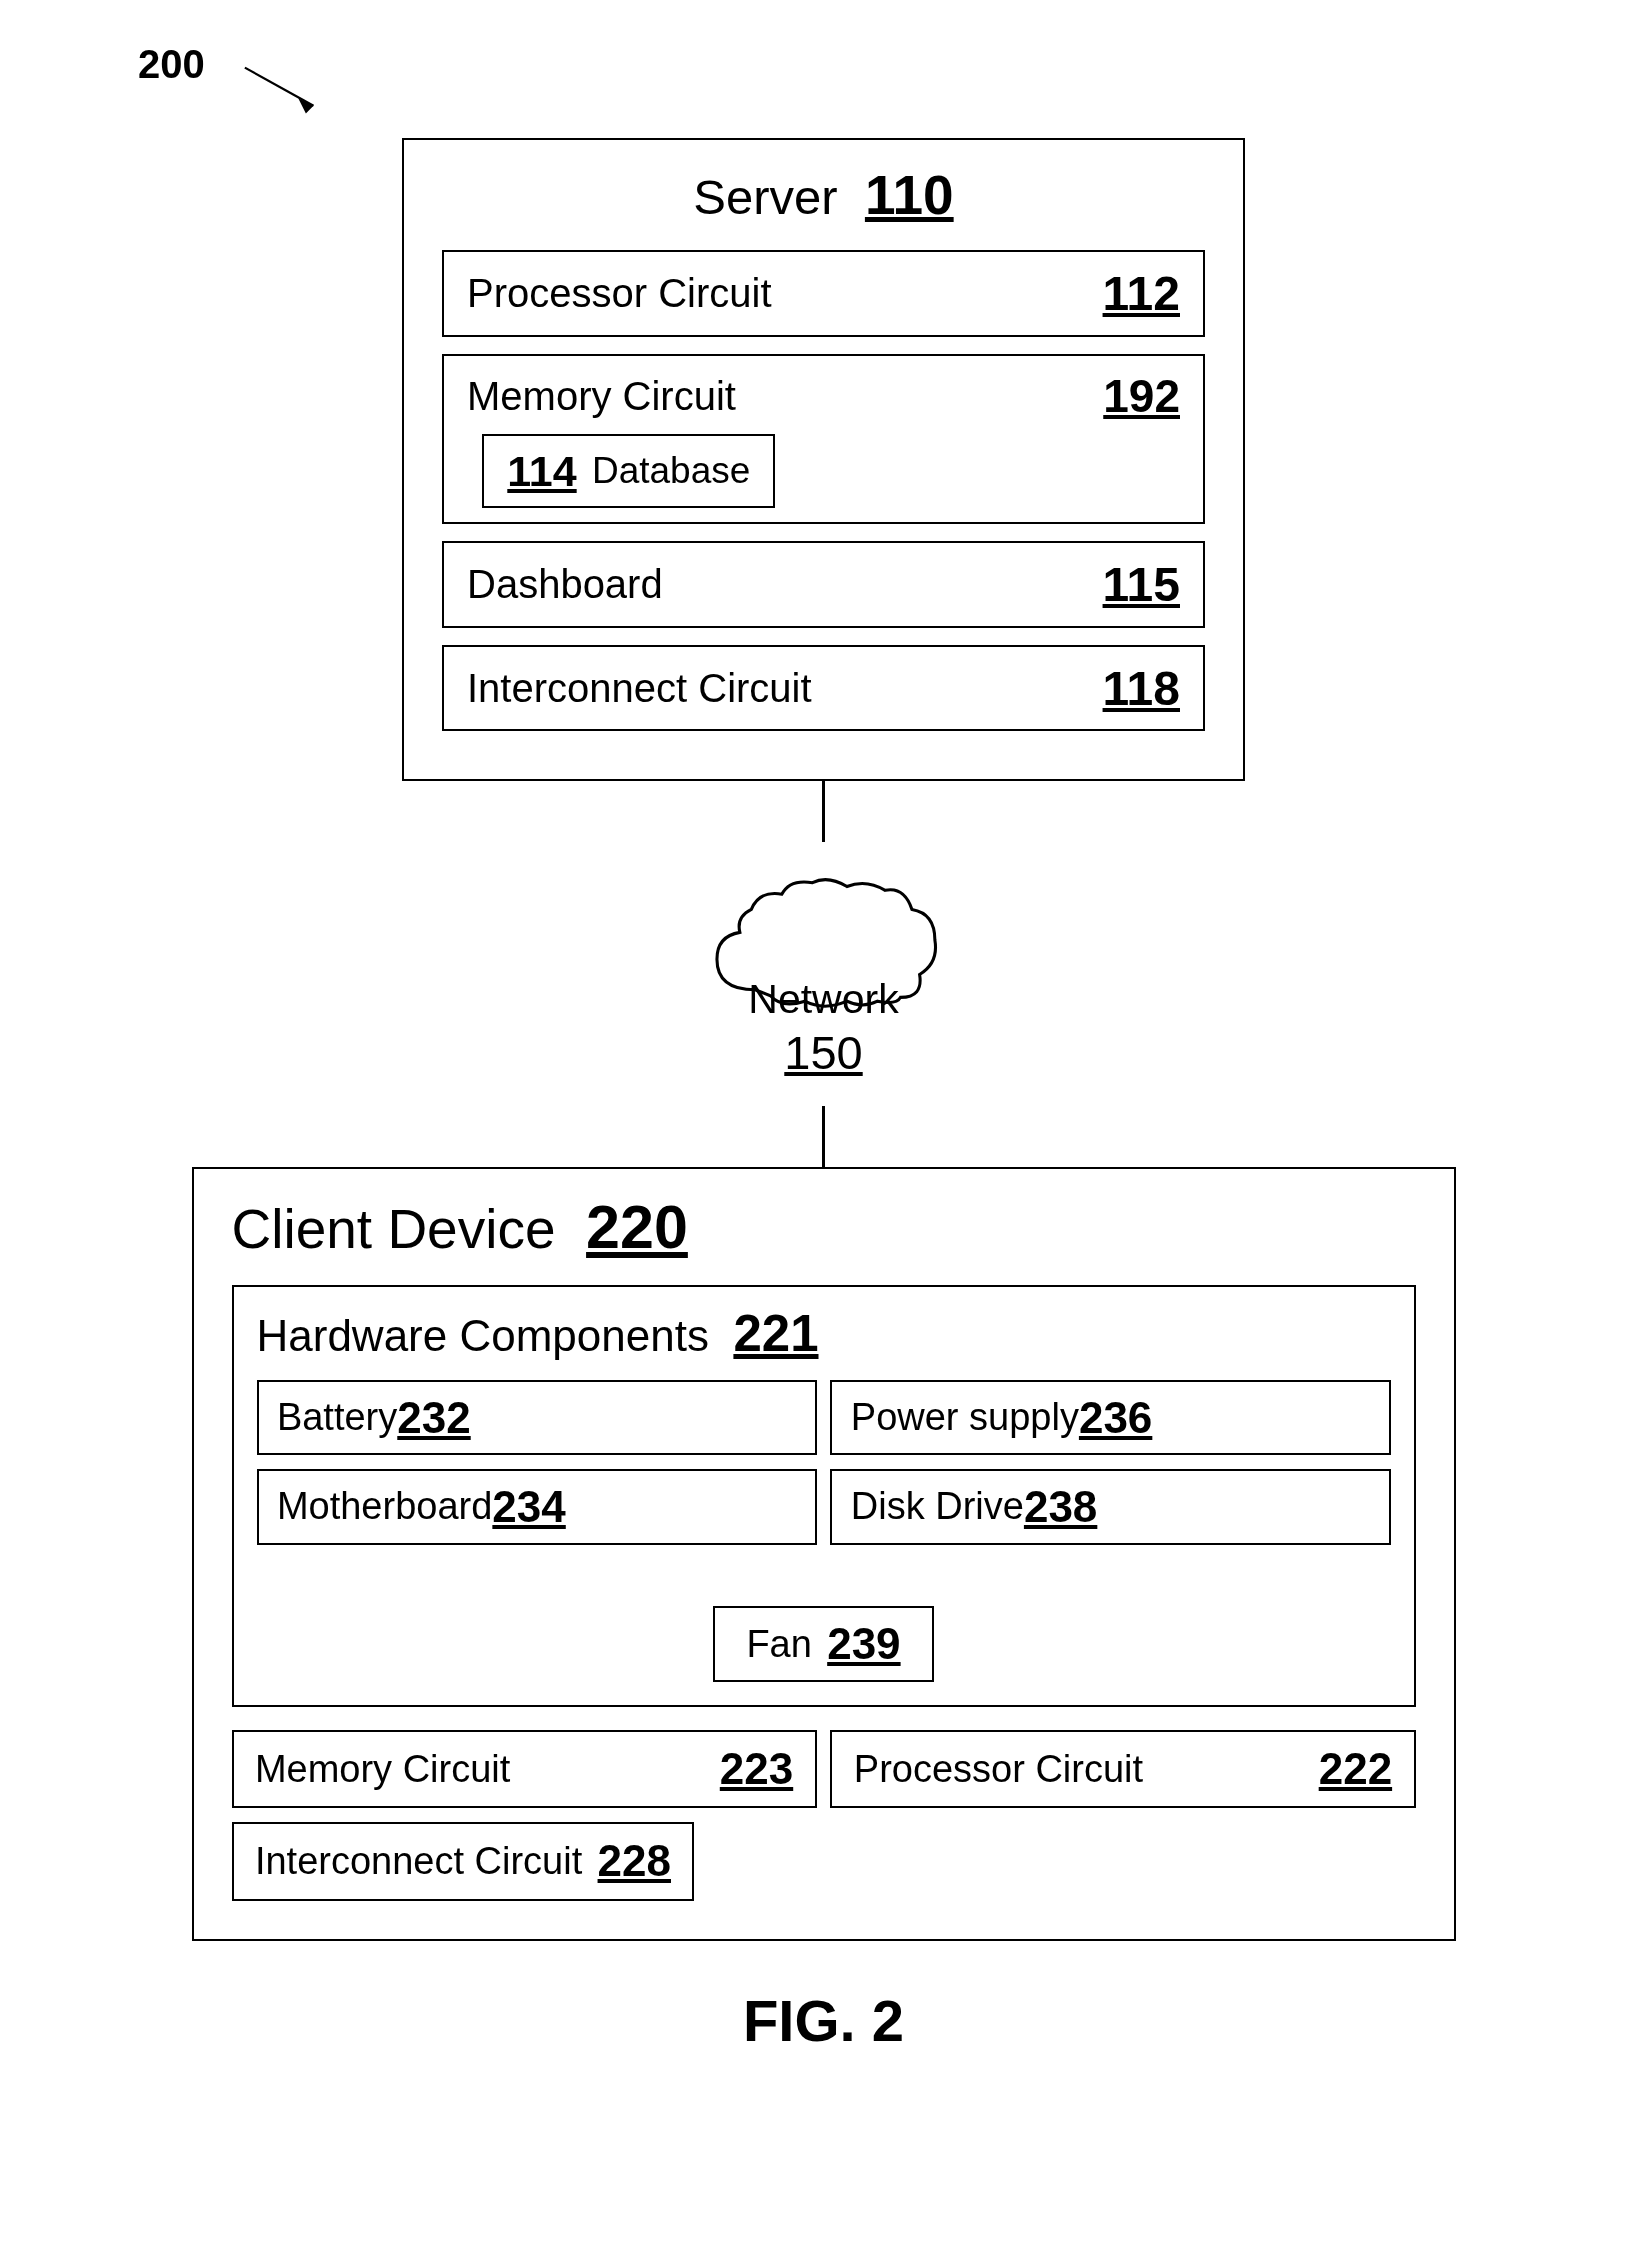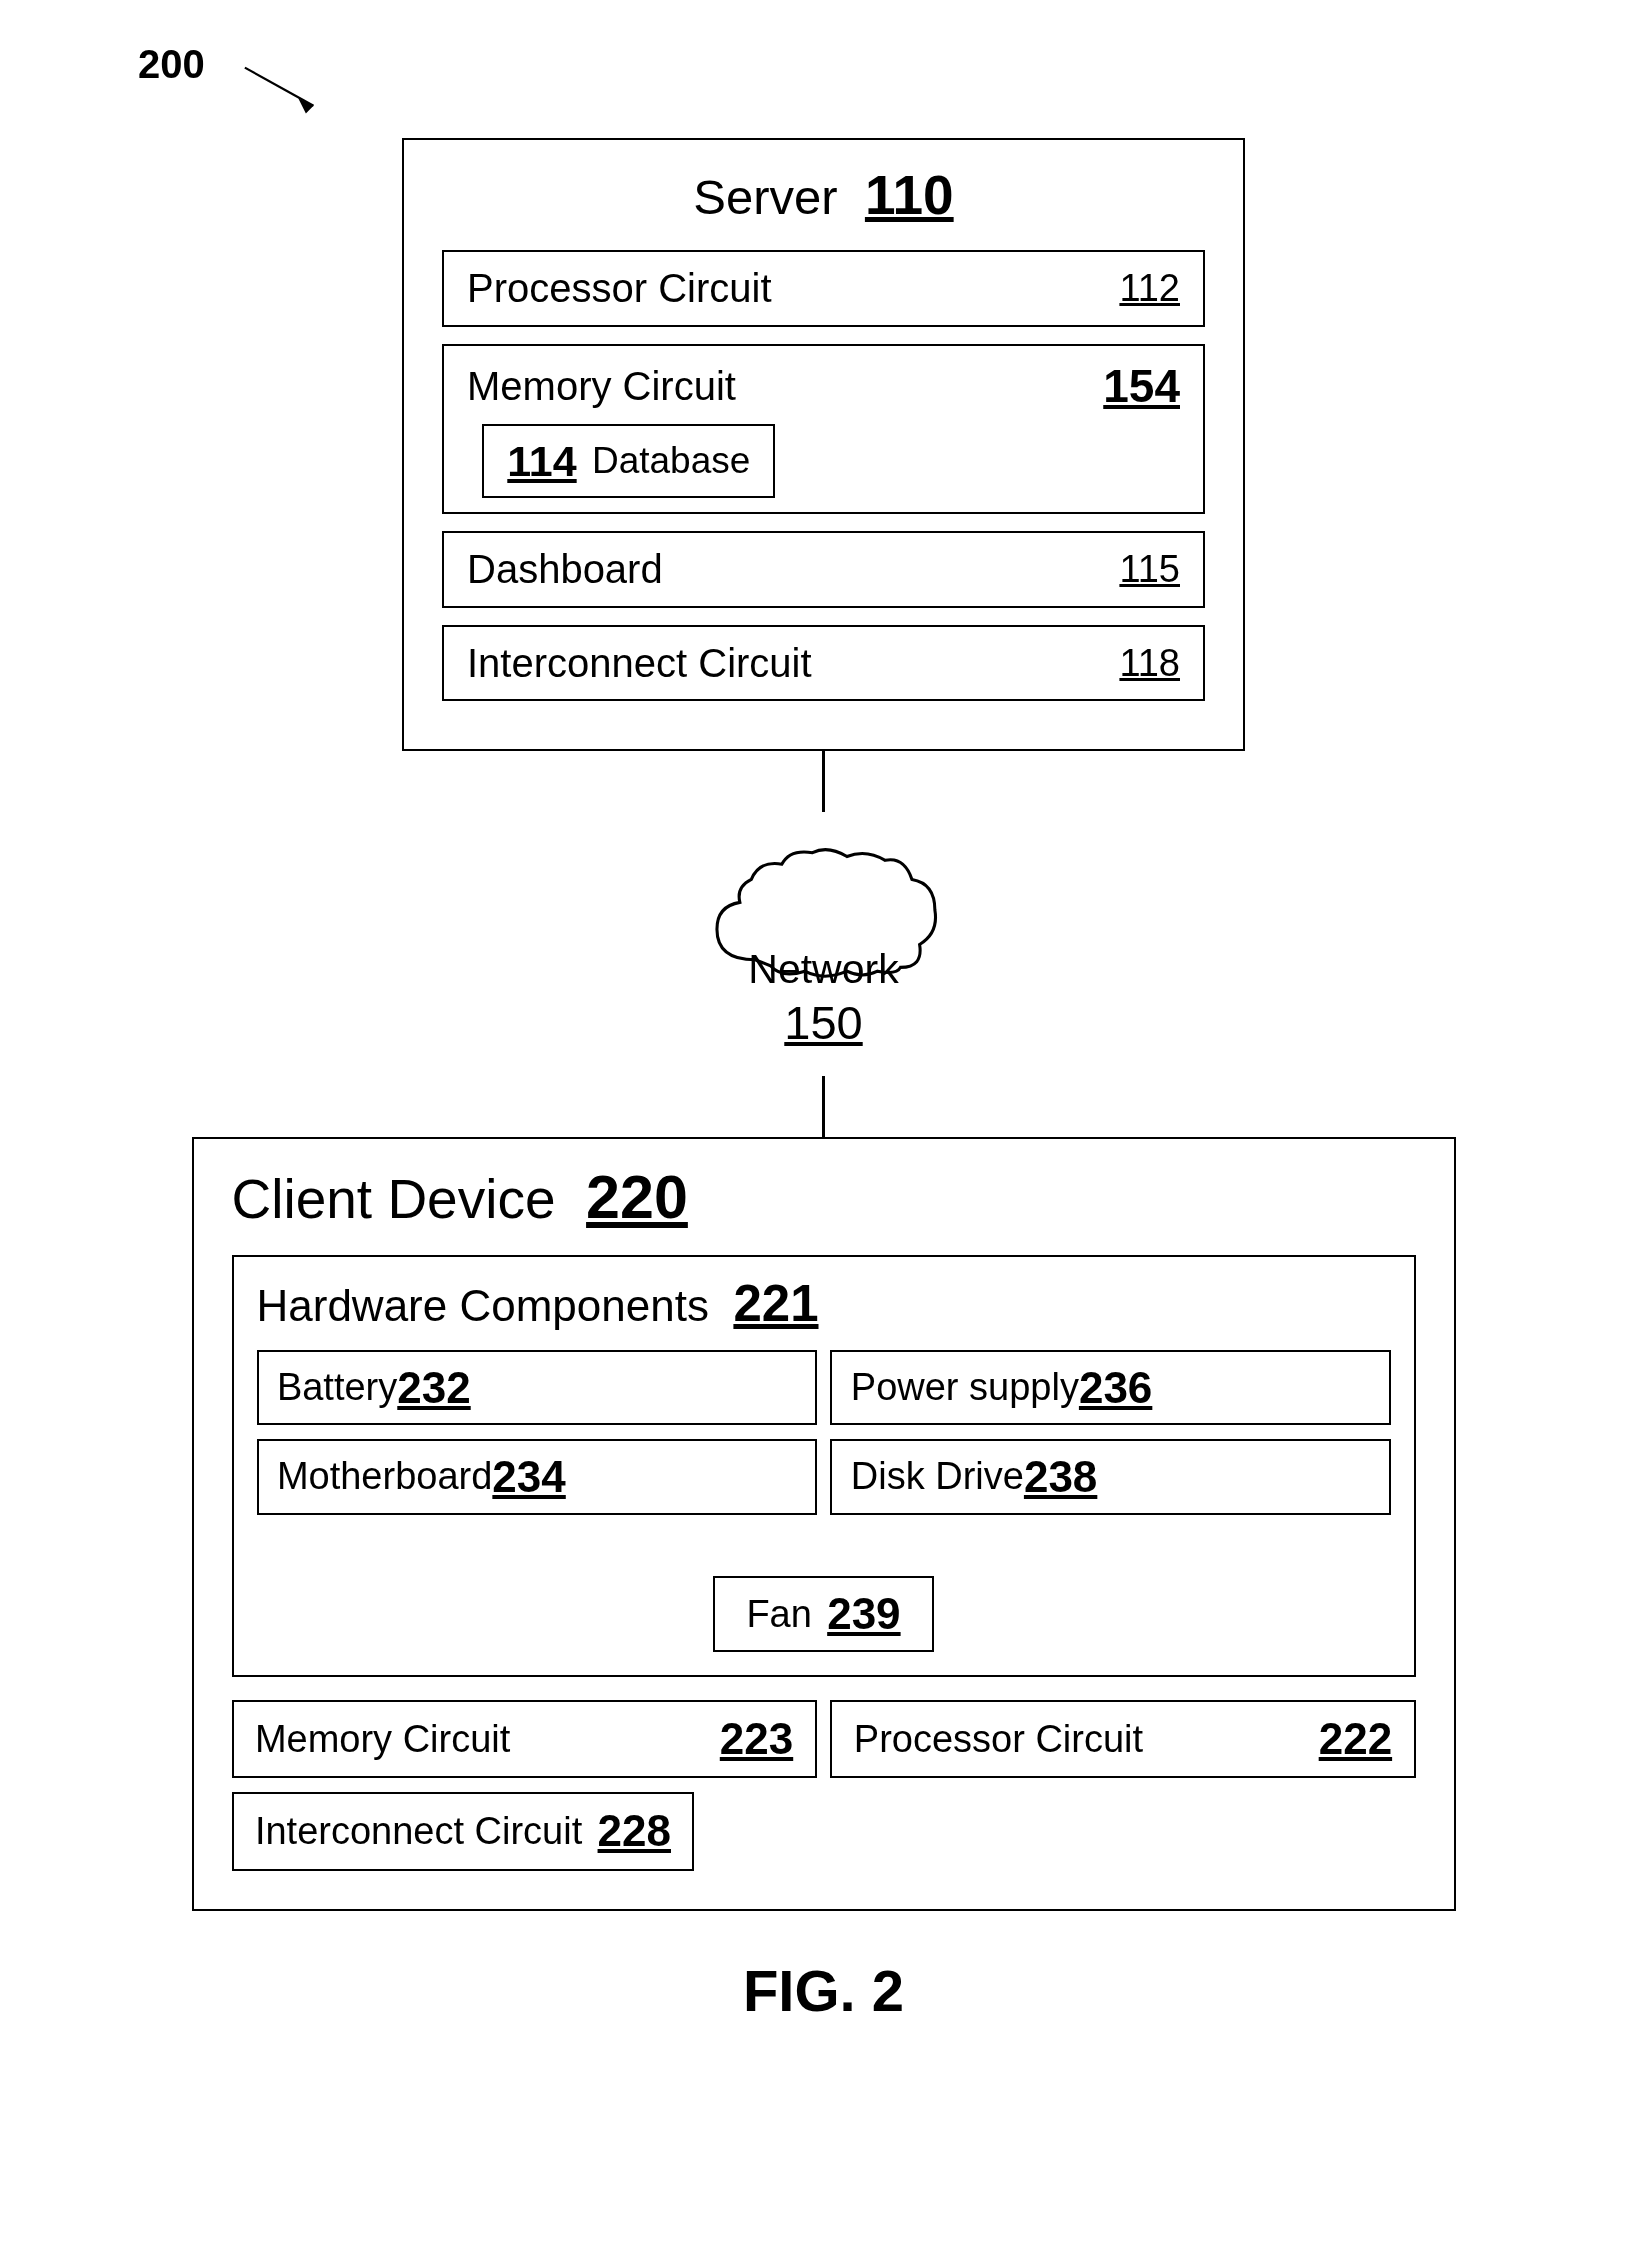--- a/index.html
+++ b/index.html
@@ -61,22 +61,22 @@
       padding: 13.8px 23px;
       margin-bottom: 17px;
       display: flex;
       align-items: center;
       justify-content: space-between;
       font-size: 40px;
     }
 
     .inner-box .ref-num {
       text-decoration: underline;
-      font-size: 38px;
-      font-weight: normal;
+      font-size: 48px;
+      font-weight: bold;
     }
 
     .memory-circuit-server {
       border: 2.3px solid #000;
       padding: 13.8px 23px 13.8px 23px;
       margin-bottom: 17px;
     }
 
     .memory-circuit-server .mc-header {
       display: flex;
@@ -280,21 +280,21 @@
     </div>
 
     <div class="inner-box">
       <span>Processor Circuit</span>
       <span class="ref-num">112</span>
     </div>
 
     <div class="memory-circuit-server">
       <div class="mc-header">
         <span>Memory Circuit</span>
-        <span class="ref-num">154</span>
+        <span class="ref-num">192</span>
       </div>
       <div class="database-box">
         <span class="ref-num">114</span>
         <span>Database</span>
       </div>
     </div>
 
     <div class="inner-box">
       <span>Dashboard</span>
       <span class="ref-num">115</span>

